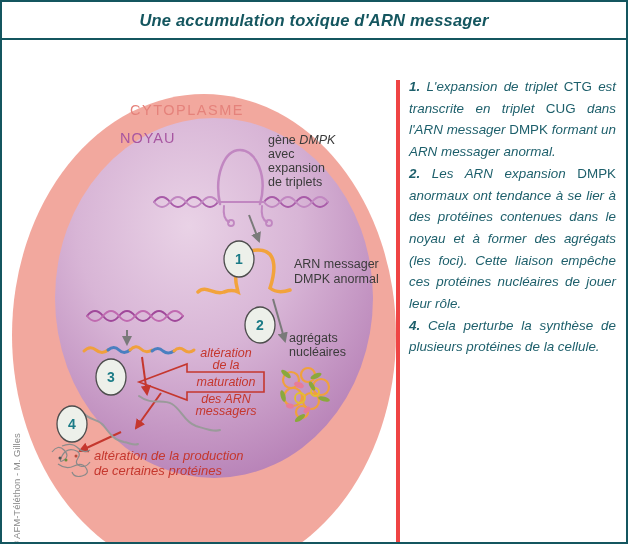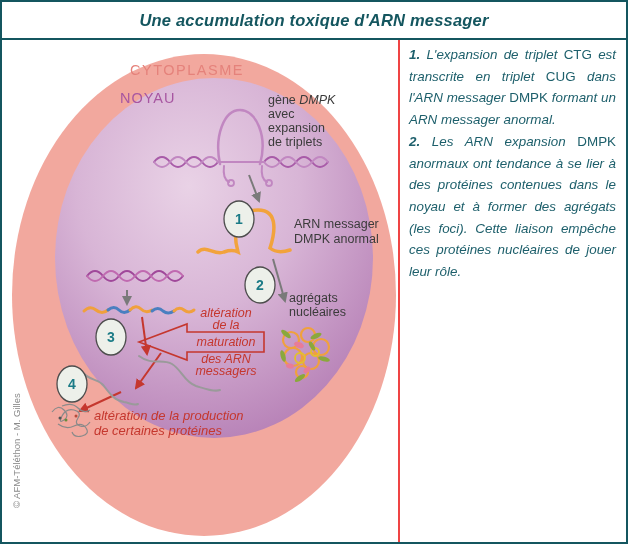--- a/index.html
+++ b/index.html
@@ -1,21 +1,21 @@
 <!DOCTYPE html>
 <html><head>
 <meta charset="utf-8">
 <style>
   html,body{margin:0;padding:0;background:#ffffff;}
   .frame{width:628px;height:544px;box-sizing:border-box;border:2px solid #14565f;background:#fff;
-         display:flex;flex-direction:column;font-family:"Liberation Sans",sans-serif;}
+         display:flex;flex-direction:column;font-family:"Liberation Sans",sans-serif;gap:32px;}
   .title-bar{flex:0 0 36px;border-bottom:2px solid #14565f;display:flex;align-items:center;justify-content:center;}
   .title-bar h1{margin:0;font-size:16.5px;font-style:italic;font-weight:bold;color:#14565f;letter-spacing:.2px;}
   .content{flex:1;display:flex;min-height:0;}
-  .diagram-panel{flex:0 0 398px;box-sizing:border-box;border-right:2px solid #ef4444;position:relative;overflow:hidden;}
+  .diagram-panel{flex:0 0 398px;box-sizing:border-box;border-right:4px solid #ef4444;position:relative;overflow:hidden;margin-top:8px;}
   .diagram-panel svg{display:block;}
   .text-panel{flex:1;padding:4px 10px 4px 9px;color:#1d5f6b;font-style:italic;font-size:13.4px;
               line-height:1.62;text-align:justify;overflow:hidden;}
   .note{margin:0;}
   .note b{font-weight:bold;}
   .note .upright{font-style:normal;}
   svg text{font-family:"Liberation Sans",sans-serif;}
 </style>
 </head>
 <body>
@@ -184,17 +184,18 @@
         </g>
 
         <text transform="translate(18,468) rotate(-90)" font-size="9.5" fill="#8a8a8a">© AFM-Téléthon - M. Gilles</text>
       </svg>
     </div>
 
     <div class="text-panel">
       <div>
           <p class="note"><b>1. </b><span>L'expansion de triplet </span><span class="upright">CTG</span><span> est transcrite en triplet </span><span class="upright">CUG</span><span> dans l'ARN messager </span><span class="upright">DMPK</span><span> formant un ARN messager anormal.</span></p>
           <p class="note"><b>2. </b><span>Les ARN expansion </span><span class="upright">DMPK</span><span> anormaux ont tendance à se lier à des protéines contenues dans le noyau et à former des agrégats (les foci). Cette liaison empêche ces protéines nucléaires de jouer leur rôle.</span></p>
+          <p class="note"><b>4. </b><span>Cela perturbe la synthèse de plusieurs protéines de la cellule.</span></p>
         </div>
     </div>
 
   </div>
 </div>
 
 </body></html>

